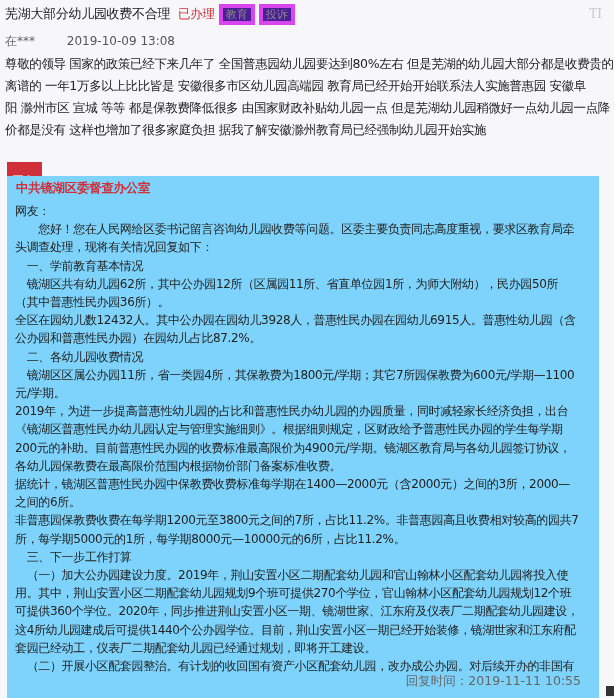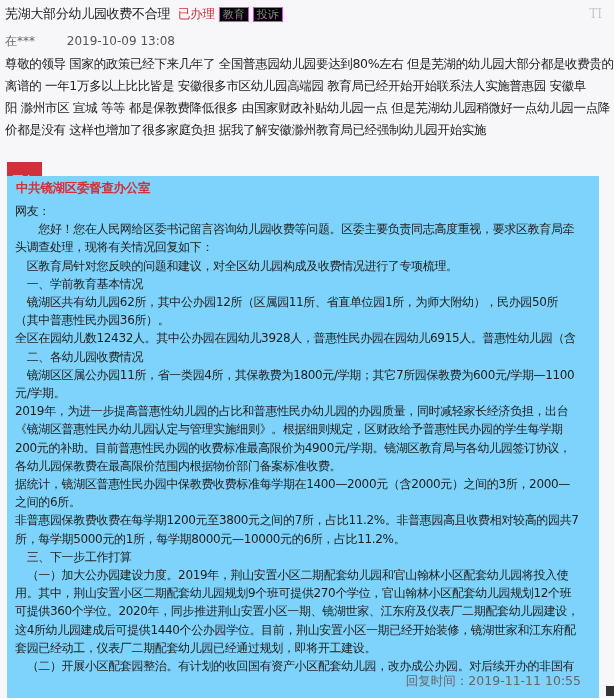--- a/index.html
+++ b/index.html
@@ -31,22 +31,22 @@
     }
     .status {
       font-size: 12.5px;
       color: #d0303a;
       margin-left: 8px;
       letter-spacing: -0.3px;
     }
     .tag {
       font-size: 11px;
       color: #888;
-      border: 1px solid #d946ef;
-      background: #000000;
+      border: 4px solid #d946ef;
+      background: #4c1d95;
       padding: 0 3px;
       line-height: 13px;
       margin-left: 4px;
     }
     .tt-icon {
       position: absolute;
       right: 12px;
       top: 7px;
       font-size: 12px;
       color: #c8c8c8;
@@ -154,25 +154,25 @@
 </div>
 
 <div class="reply-label">回复</div>
 
 <div class="reply-box">
   <div class="org">中共镜湖区委督查办公室</div>
   <div class="reply-body">
     <p>网友：</p>
     <p>　　您好！您在人民网给区委书记留言咨询幼儿园收费等问题。区委主要负责同志高度重视，要求区教育局牵</p>
     <p>头调查处理，现将有关情况回复如下：</p>
-    <p>　区教育局针对您反映的问题和建议，对全区幼儿园构成及收费情况进行了专项梳理。</p>
     <p>　一、学前教育基本情况</p>
     <p>　镜湖区共有幼儿园62所，其中公办园12所（区属园11所、省直单位园1所，为师大附幼），民办园50所</p>
     <p>（其中普惠性民办园36所）。</p>
     <p>全区在园幼儿数12432人。其中公办园在园幼儿3928人，普惠性民办园在园幼儿6915人。普惠性幼儿园（含</p>
+    <p>公办园和普惠性民办园）在园幼儿占比87.2%。</p>
     <p>　二、各幼儿园收费情况</p>
     <p>　镜湖区区属公办园11所，省一类园4所，其保教费为1800元/学期；其它7所园保教费为600元/学期—1100</p>
     <p>元/学期。</p>
     <p>2019年，为进一步提高普惠性幼儿园的占比和普惠性民办幼儿园的办园质量，同时减轻家长经济负担，出台</p>
     <p>《镜湖区普惠性民办幼儿园认定与管理实施细则》。根据细则规定，区财政给予普惠性民办园的学生每学期</p>
     <p>200元的补助。目前普惠性民办园的收费标准最高限价为4900元/学期。镜湖区教育局与各幼儿园签订协议，</p>
     <p>各幼儿园保教费在最高限价范围内根据物价部门备案标准收费。</p>
     <p>据统计，镜湖区普惠性民办园中保教费收费标准每学期在1400—2000元（含2000元）之间的3所，2000—</p>
     <p>之间的6所。</p>
     <p>非普惠园保教费收费在每学期1200元至3800元之间的7所，占比11.2%。非普惠园高且收费相对较高的园共7</p>

